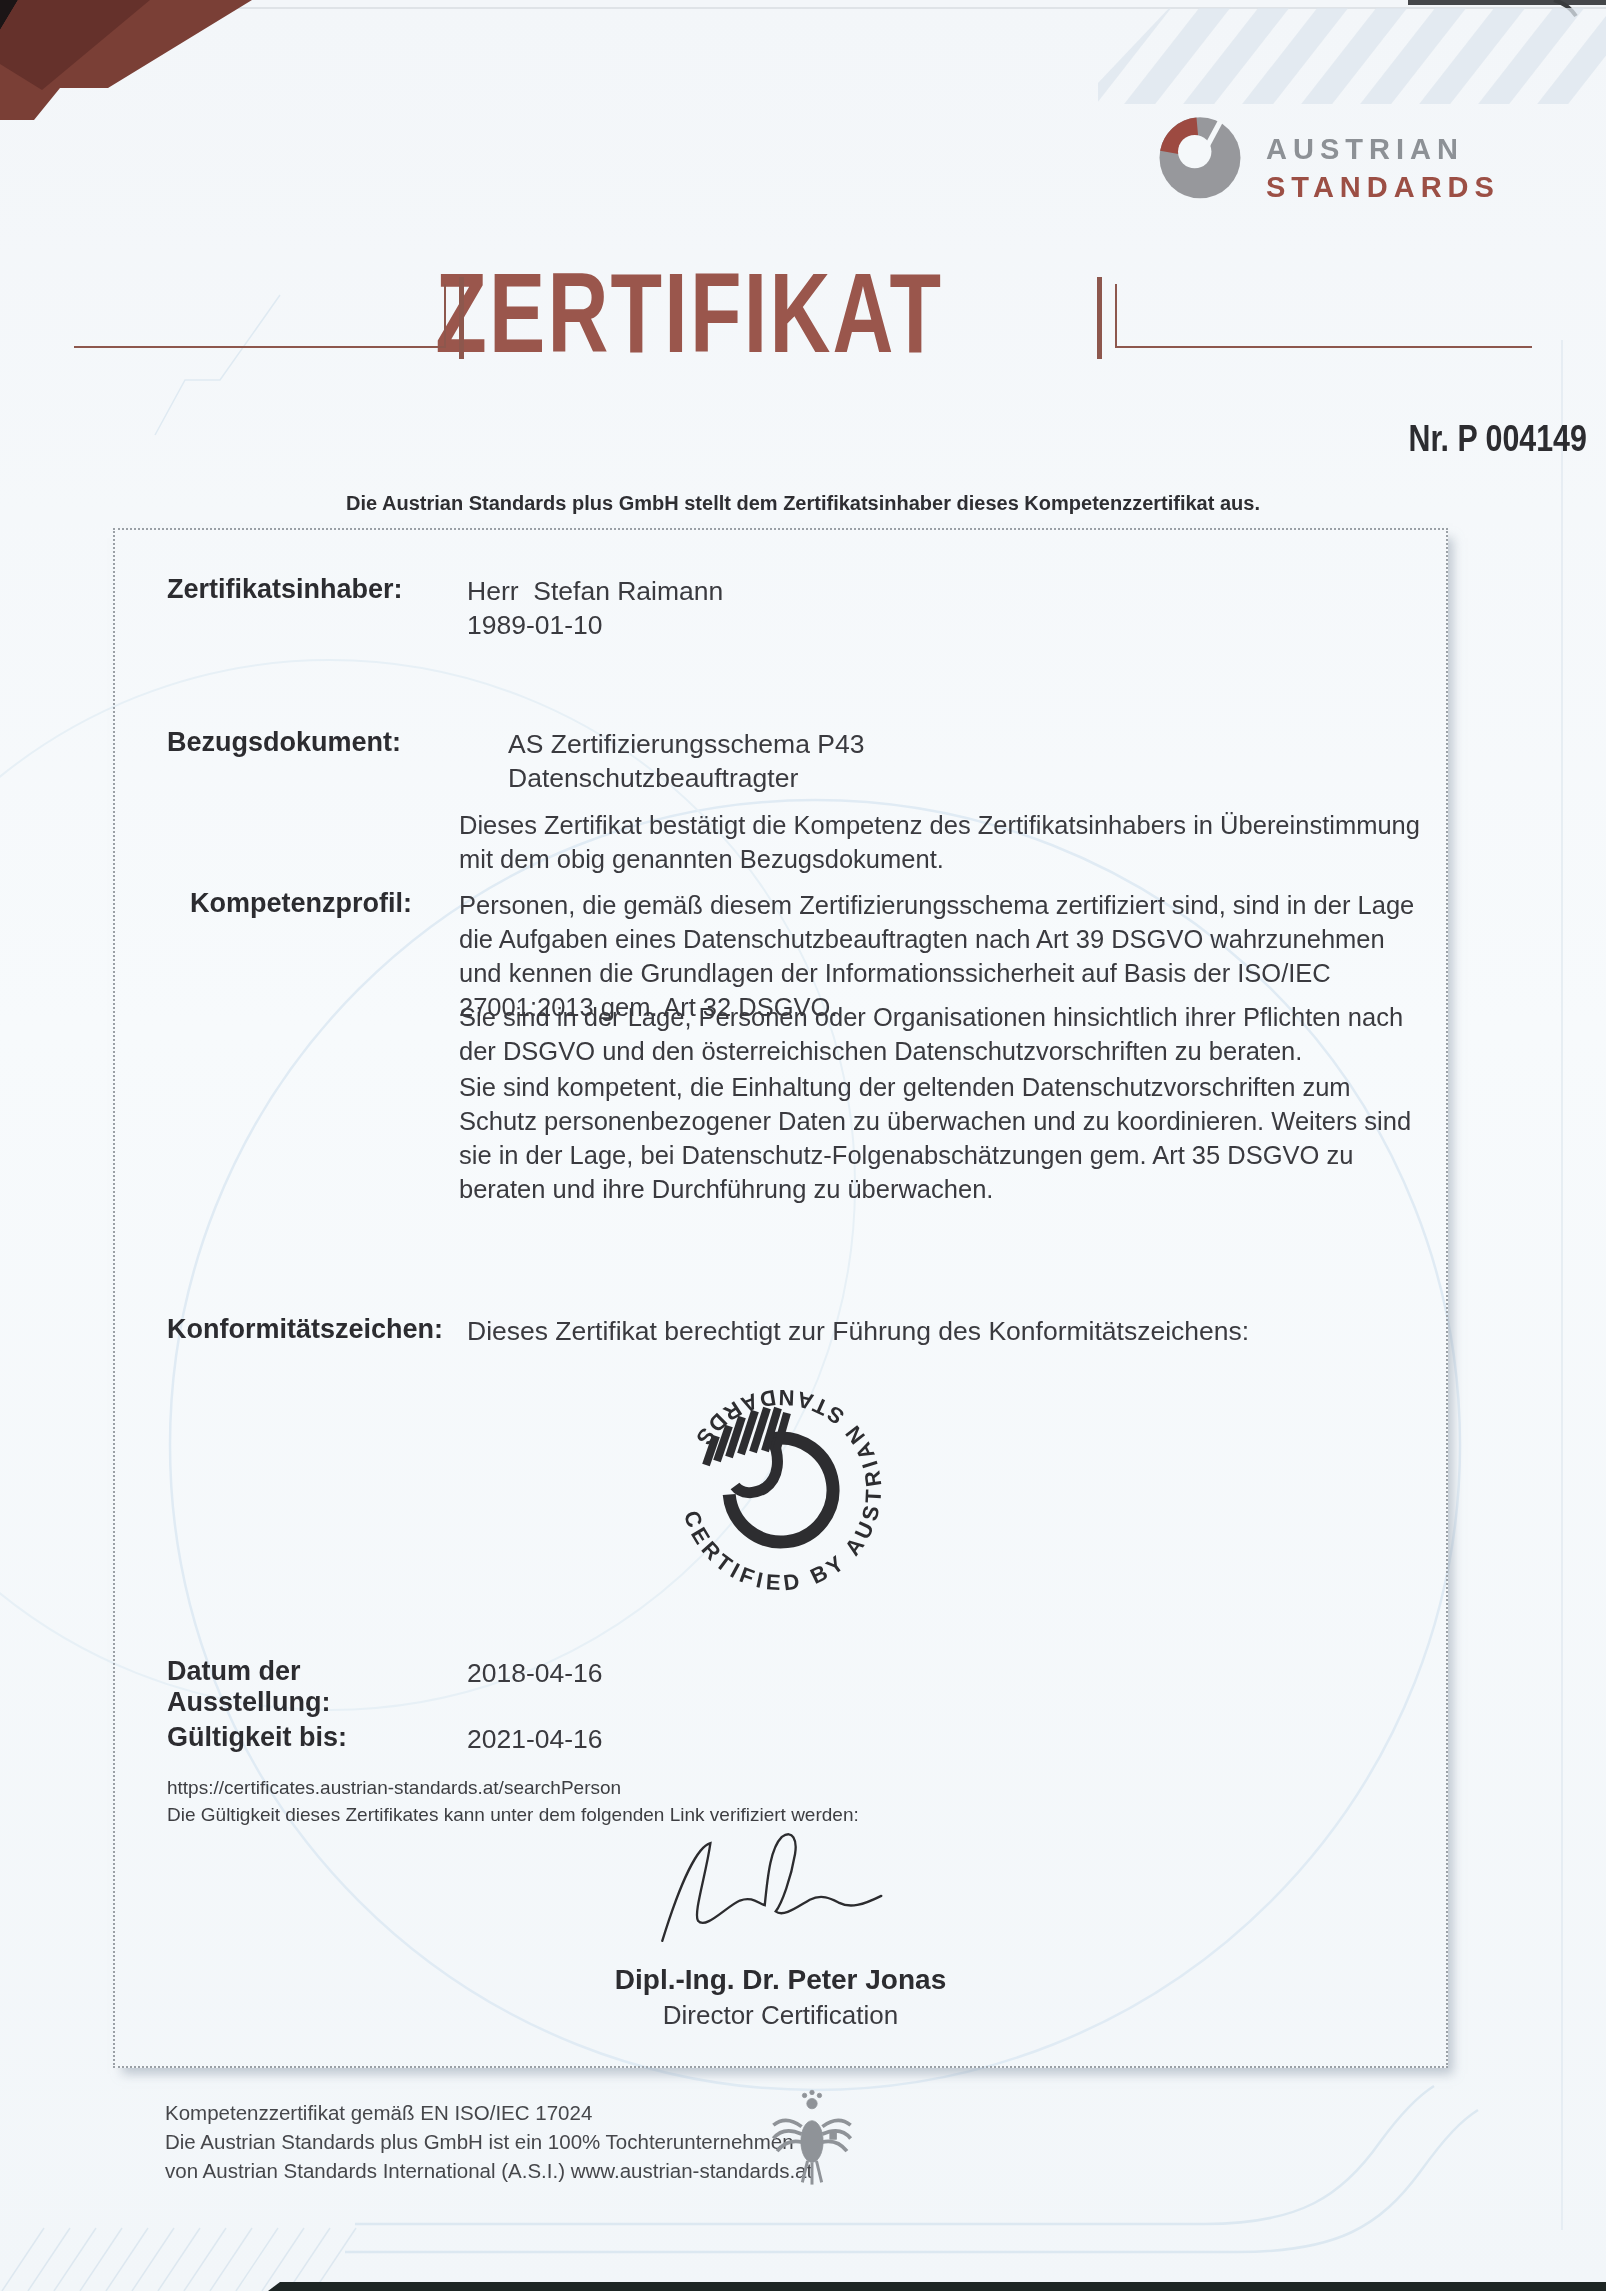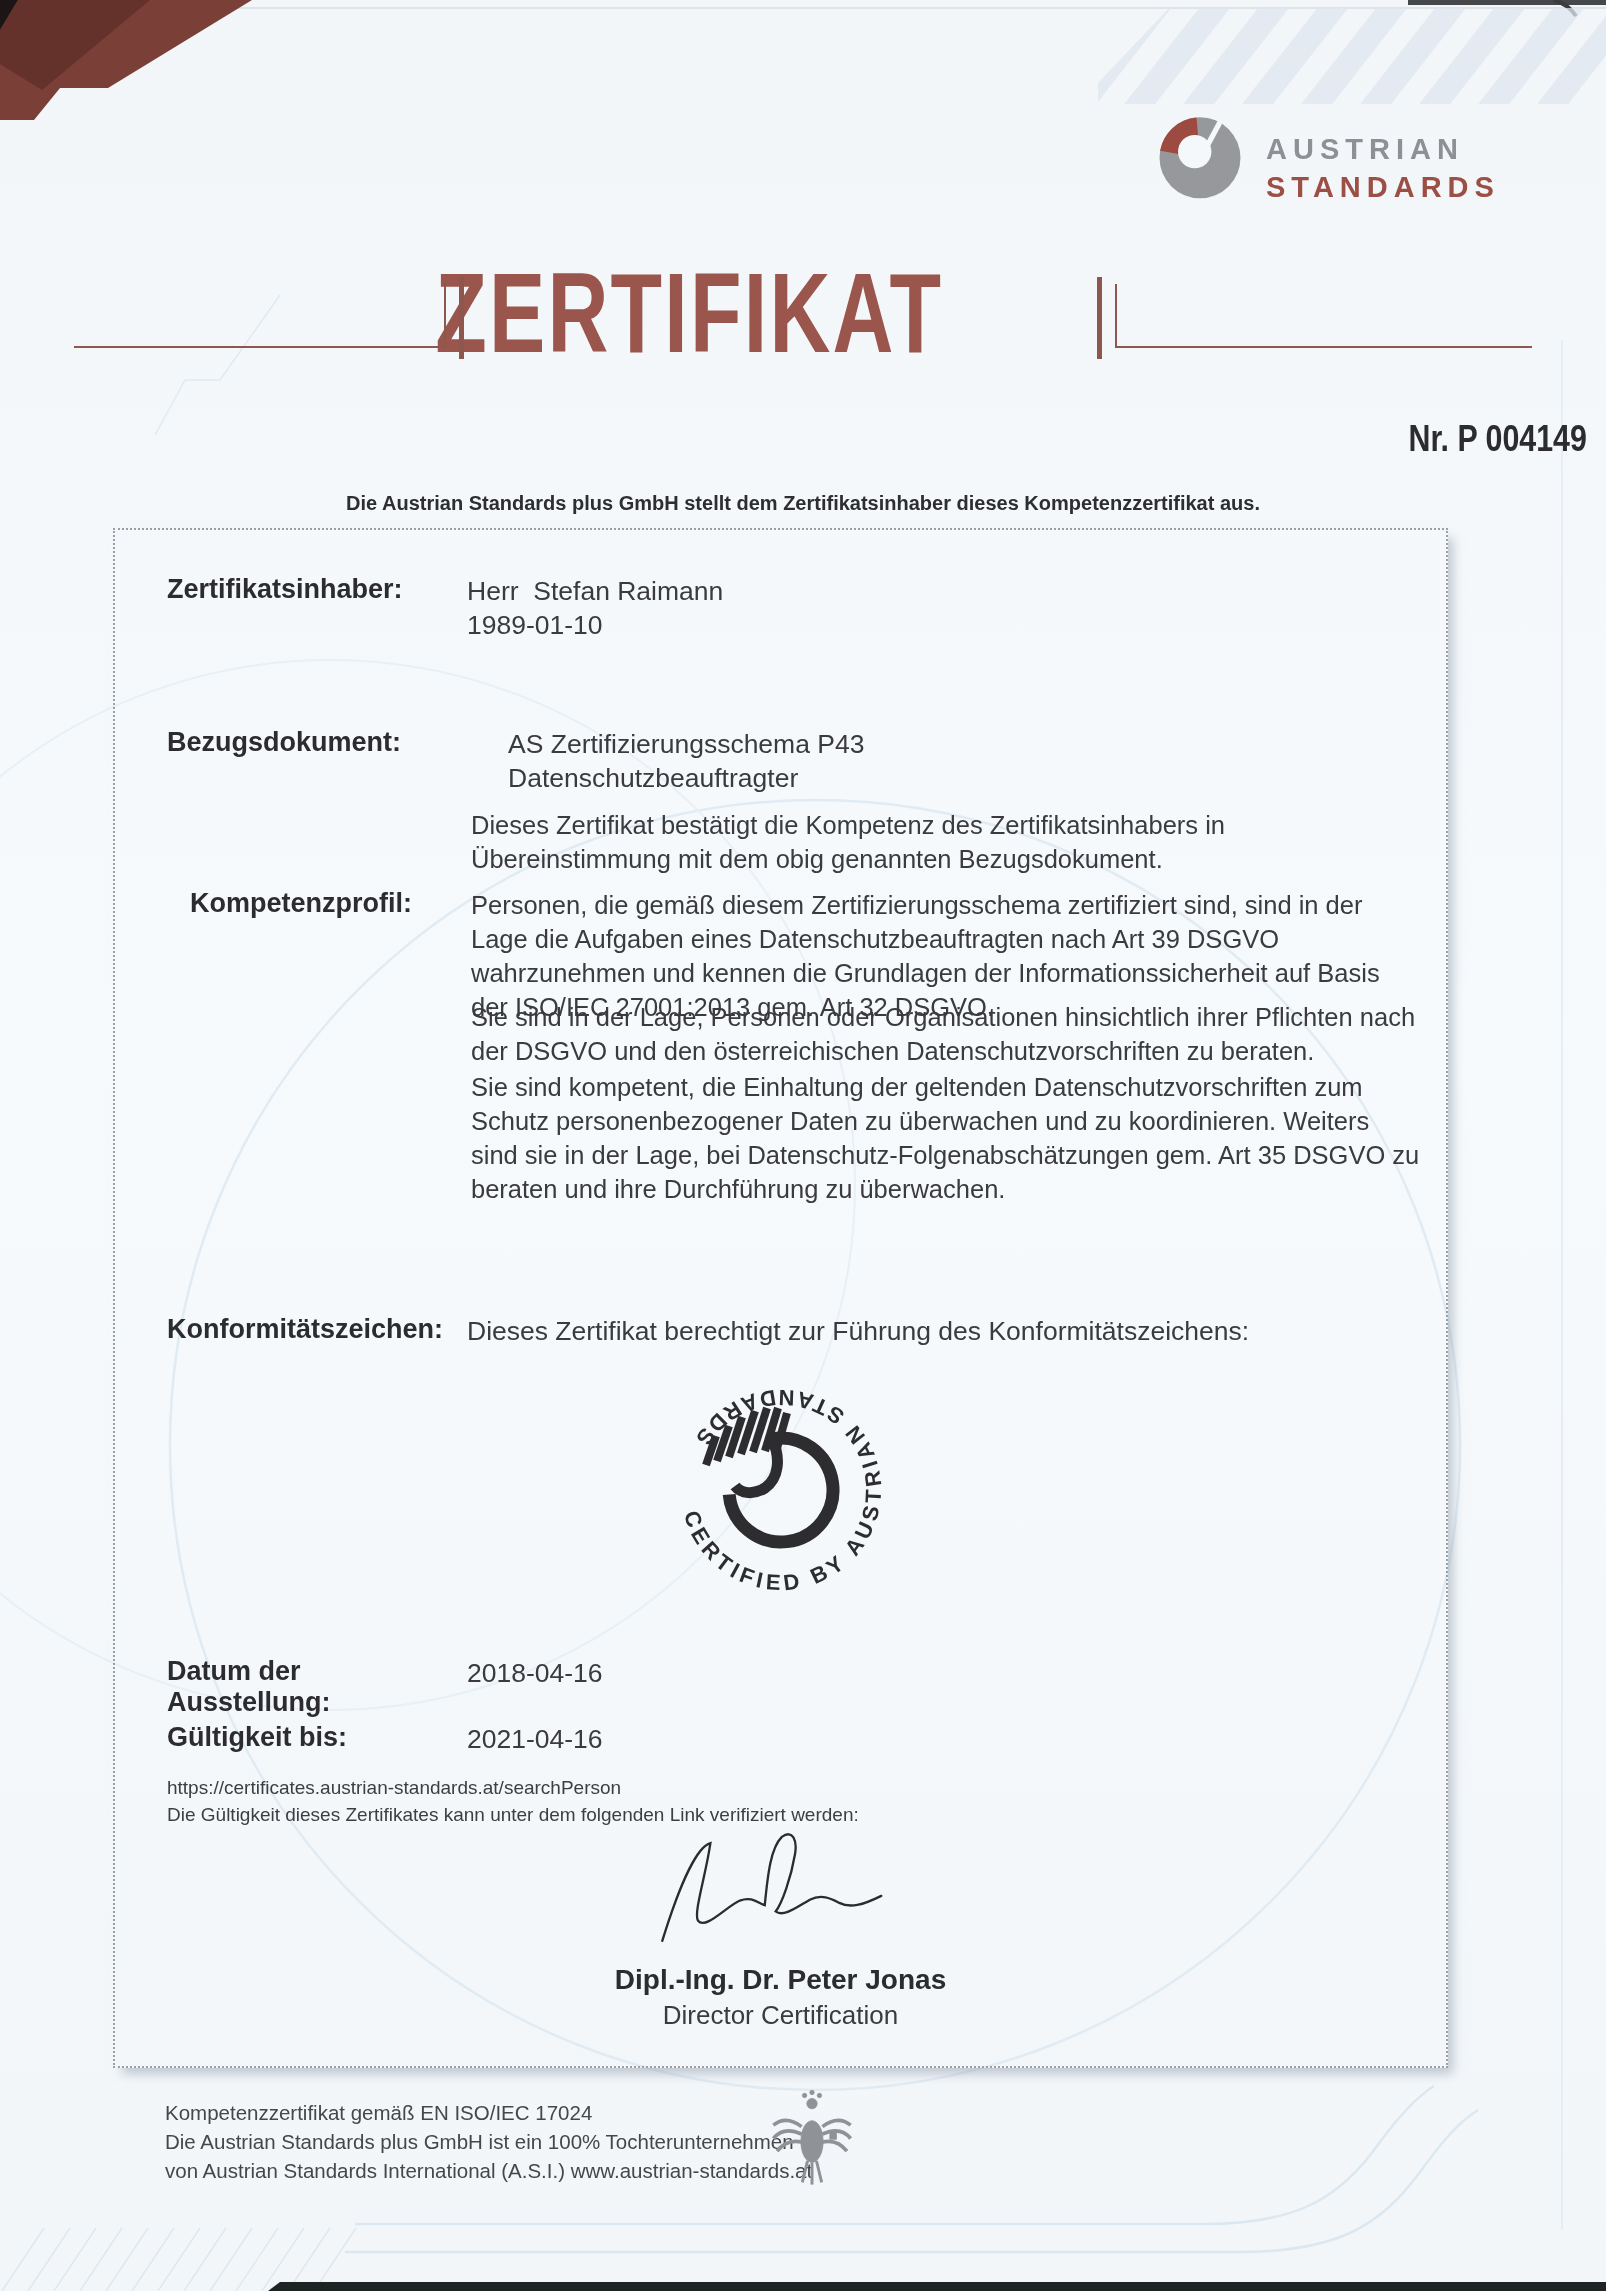--- a/index.html
+++ b/index.html
@@ -31,21 +31,21 @@
   .cert-no{display:inline-block;transform:scaleX(.82);font-size:37px;font-weight:bold;color:#2c2c30;}
   .intro{position:absolute;left:103px;top:492px;width:1400px;text-align:center;z-index:4;
          font-size:20px;font-weight:bold;color:#2e2e32;}
   
   .box{position:absolute;left:113px;top:528px;width:1335px;height:1540px;z-index:2;
        border:2px dotted #9aa0a6;box-sizing:border-box;
        box-shadow:7px 8px 10px -2px rgba(148,160,175,.55);}
   .row{position:absolute;left:52px;right:24px;display:flex;}
   .row .lbl{flex:none;width:300px;font-size:27px;font-weight:bold;color:#2c2c30;}
   .row .val{font-size:26.5px;color:#3a3a3f;line-height:34px;}
-  .para{position:absolute;left:356px;right:26px;font-size:25.5px;line-height:34px;color:#3a3a3f;}
+  .para{position:absolute;left:344px;right:26px;font-size:25.5px;line-height:34px;color:#3a3a3f;}
   .prewrap{white-space:pre-wrap;}
   .smallnote{position:absolute;left:52px;top:1244px;font-size:19px;line-height:27px;color:#3d3e42;}
   .seal-wrap{position:absolute;left:50%;top:834px;transform:translateX(-50%);}
   .sig-block{position:absolute;left:50%;top:1296px;transform:translateX(-50%);text-align:center;}
   .sig-name{font-size:28px;font-weight:bold;color:#2c2c30;margin-top:2px;}
   .sig-role{font-size:26px;color:#3a3a3f;margin-top:4px;}
   
   .footer{position:absolute;left:165px;top:2098px;z-index:2;font-size:20.5px;line-height:29px;color:#46474b;}
   .eagle{position:absolute;left:766px;top:2088px;z-index:2;}
   .bottom-bar{position:absolute;left:0;top:0;z-index:3;}

